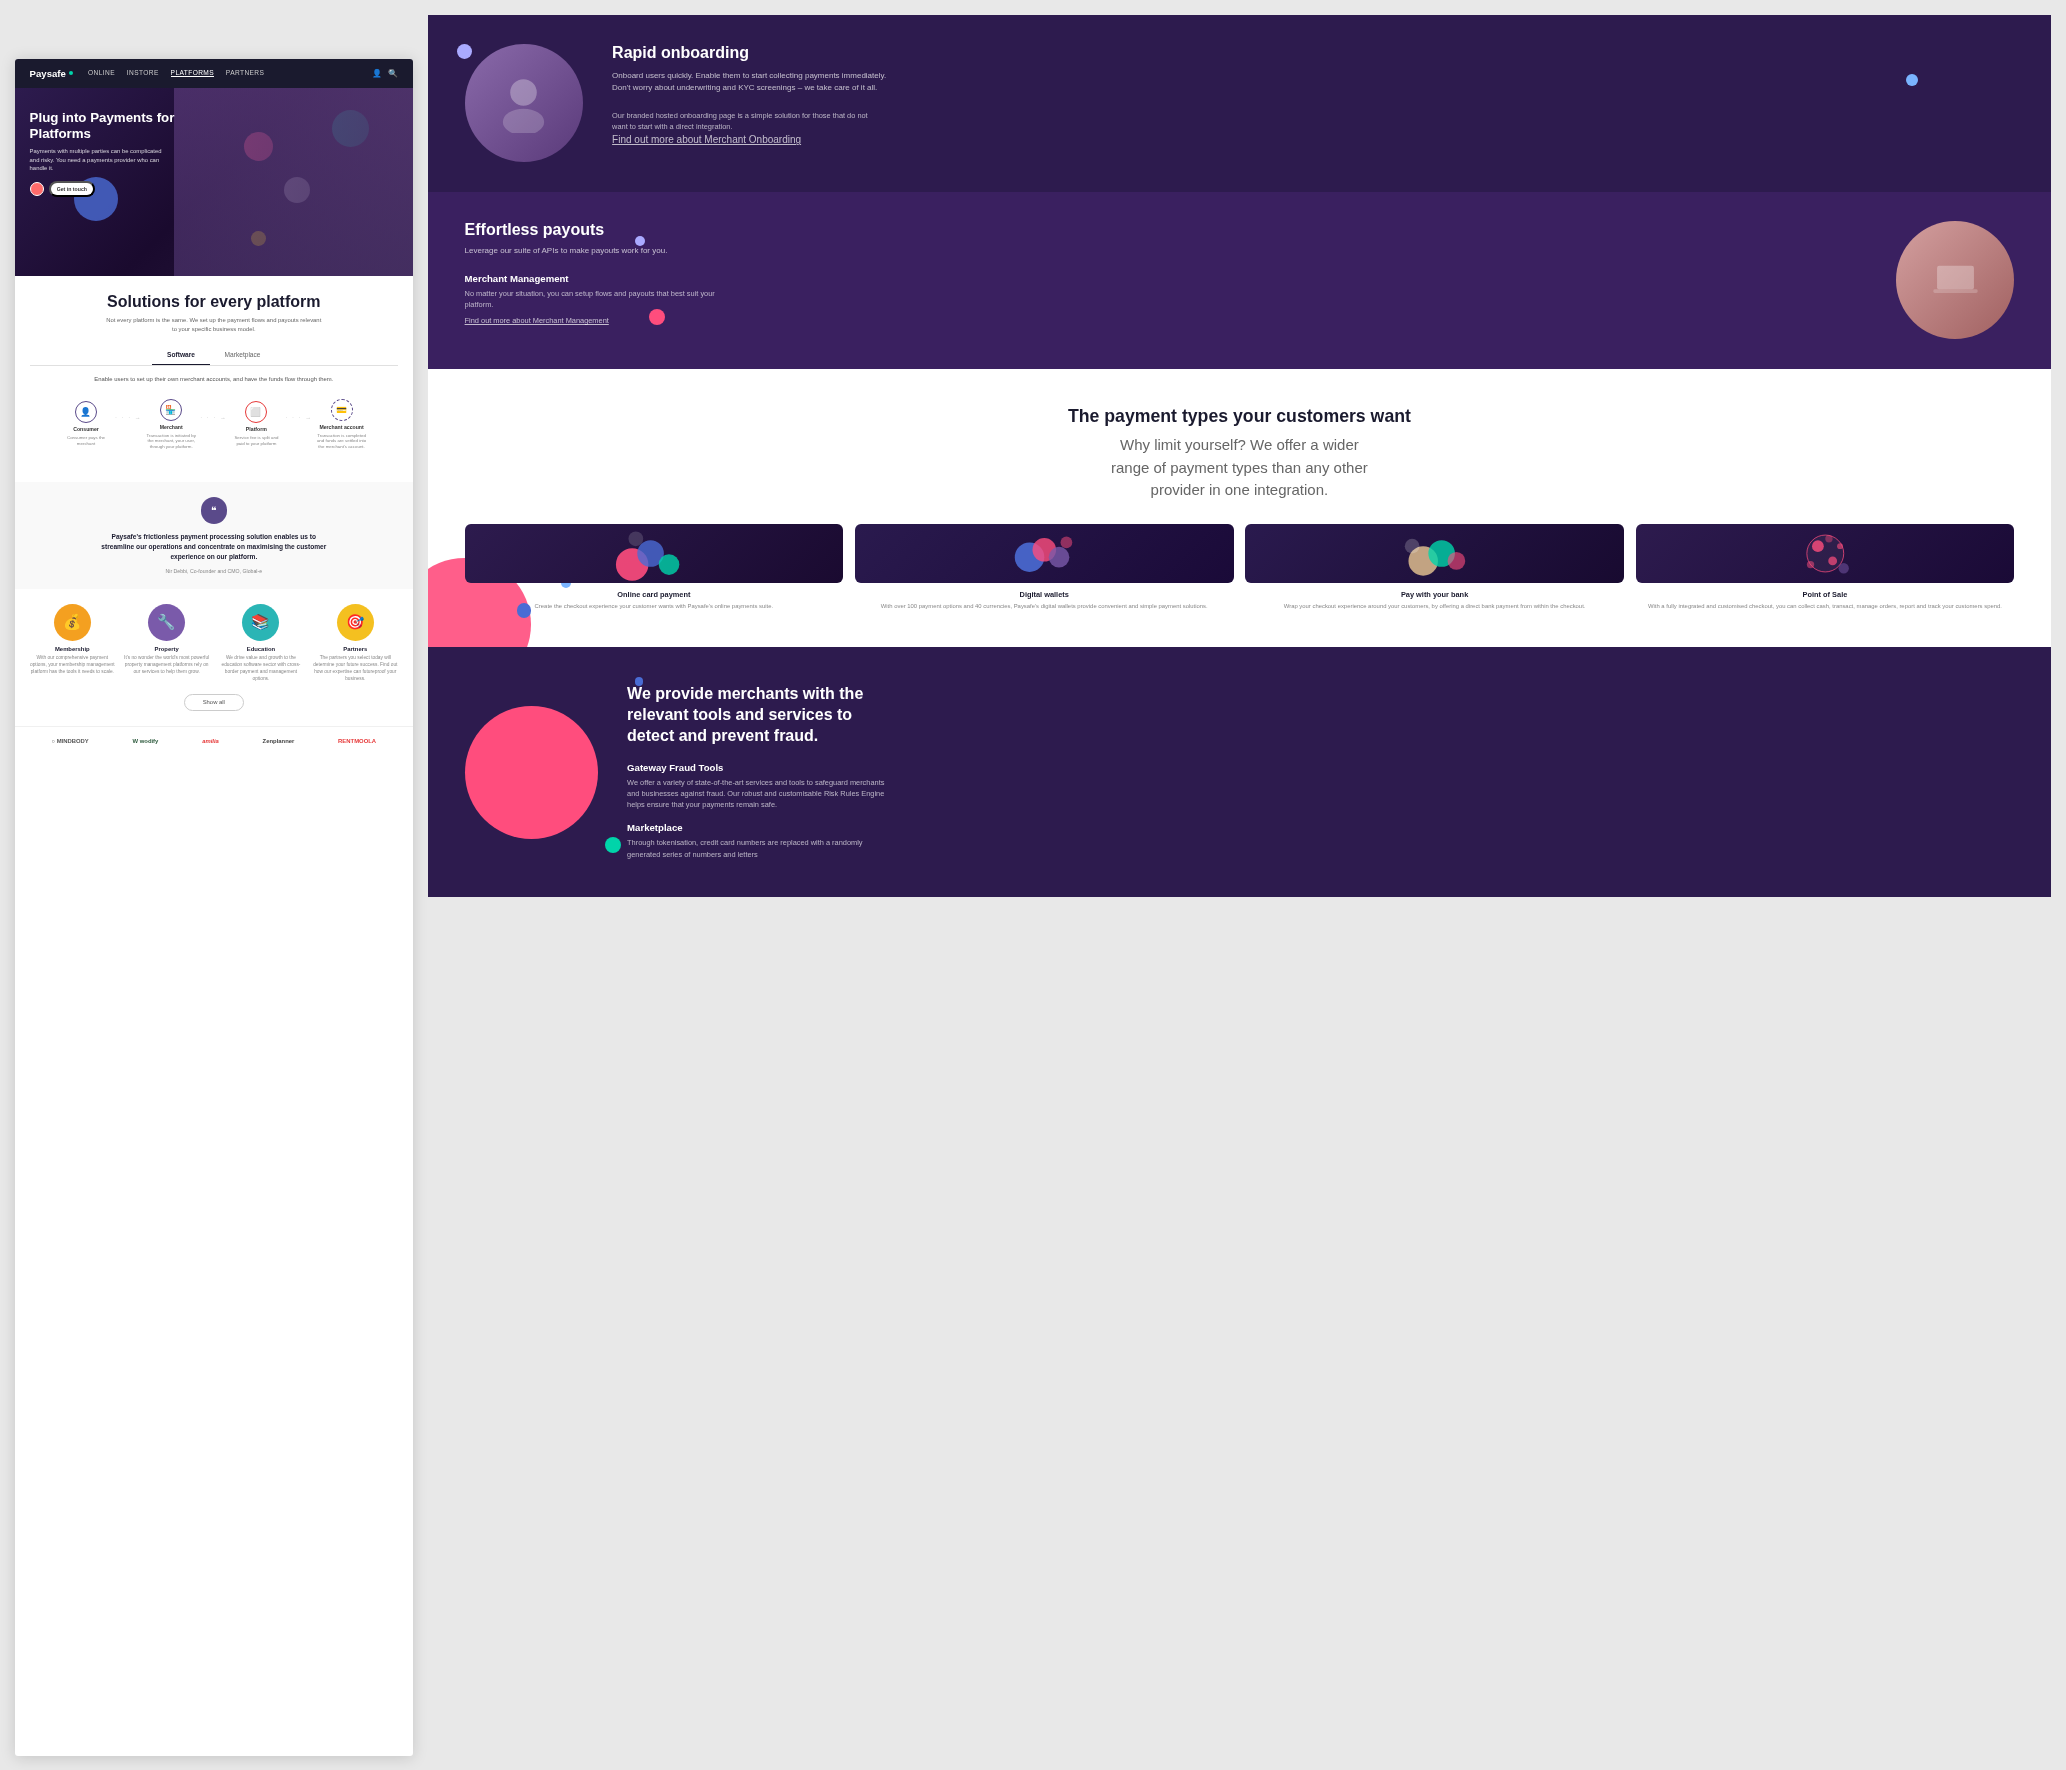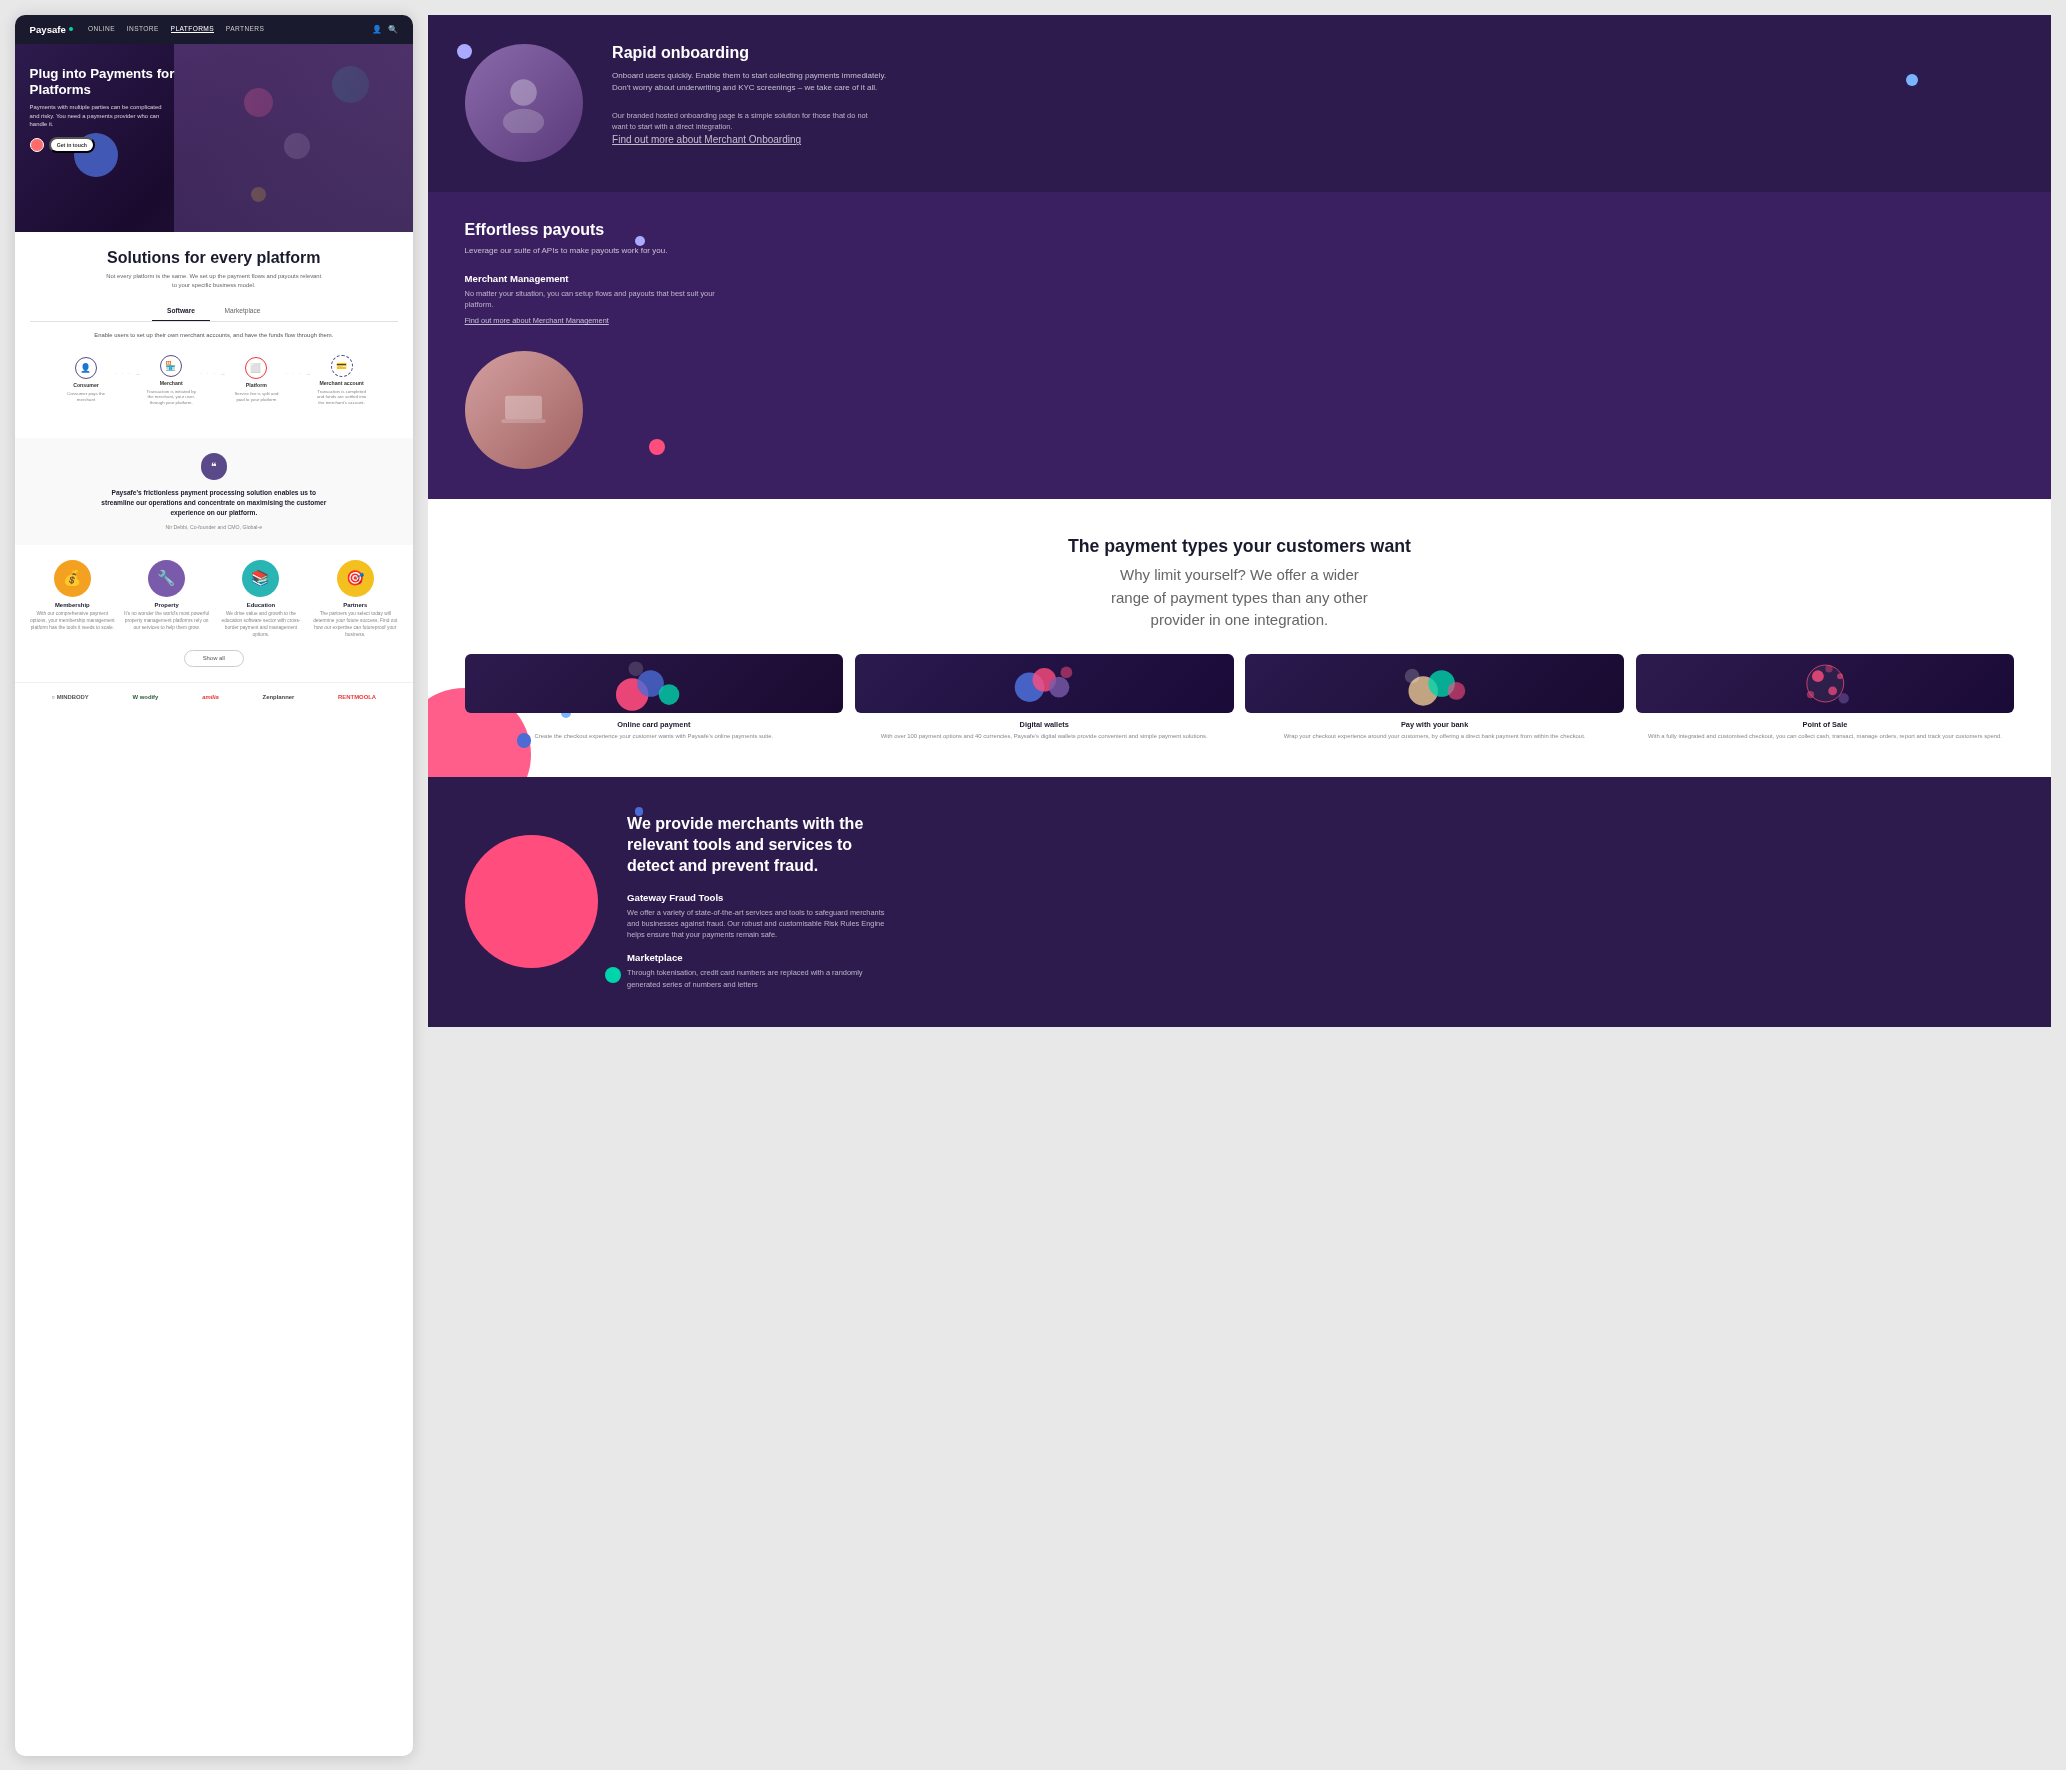--- a/index.html
+++ b/index.html
@@ -2,24 +2,25 @@
 <html style="font-size:11.8px"><head>
   <meta charset="utf-8">
   <style>
     * { margin: 0; padding: 0; box-sizing: border-box; }
     body { background: #e8e8e8; font-family: 'Arial', sans-serif; display: flex; gap: 14.8px; padding: 14.8px; min-height: 1771px; }
 
     
     .left-panel {
       width: 398px;
       background: #fff;
-      border-radius: 10px;
+      border-radius: 3px;
       overflow: hidden;
       flex-shrink: 0;
       box-shadow: 0 1.5px 14.8px rgba(0,0,0,0.15);
+      margin-top: 44px;
     }
 
     
     .nav {
       background: #1a1a2e;
       padding: 8.9px 14.8px;
       display: flex;
       align-items: center;
       gap: 14.8px;
     }
@@ -157,21 +158,21 @@
     .rapid-link { font-size: 10px; color: rgba(255,255,255,0.7); margin-top: 2px; text-decoration: underline; display: inline-block; }
     .circle-rapid { position: absolute; border-radius: 50%; }
 
     
     .payouts-section {
       background: #3a2060;
       padding: 29.5px 37px;
       position: relative;
       overflow: hidden;
     }
-    .payouts-content { display: flex; gap: 25px; align-items: flex-start; flex-direction: column; }
+    .payouts-content { display: flex; gap: 25px; align-items: flex-start; }
     .payouts-text { flex: 1; }
     .payouts-title { font-size: 16px; font-weight: 800; color: #fff; }
     .payouts-desc { font-size: 8px; color: rgba(255,255,255,0.7); margin-top: 5.9px; line-height: 1.6; }
     .payouts-subtitle { font-size: 9.6px; font-weight: 700; color: #fff; margin-top: 14.8px; }
     .payouts-subdesc { font-size: 7.4px; color: rgba(255,255,255,0.65); margin-top: 4.4px; line-height: 1.5; max-width: 266px; }
     .payouts-link { font-size: 7.4px; color: rgba(255,255,255,0.7); margin-top: 5.9px; text-decoration: underline; display: inline-block; }
     .payouts-img {
       width: 118px; height: 118px; border-radius: 50%; flex-shrink: 0;
       background: linear-gradient(135deg, #d4a0a0 0%, #a06060 100%);
       overflow: hidden;

